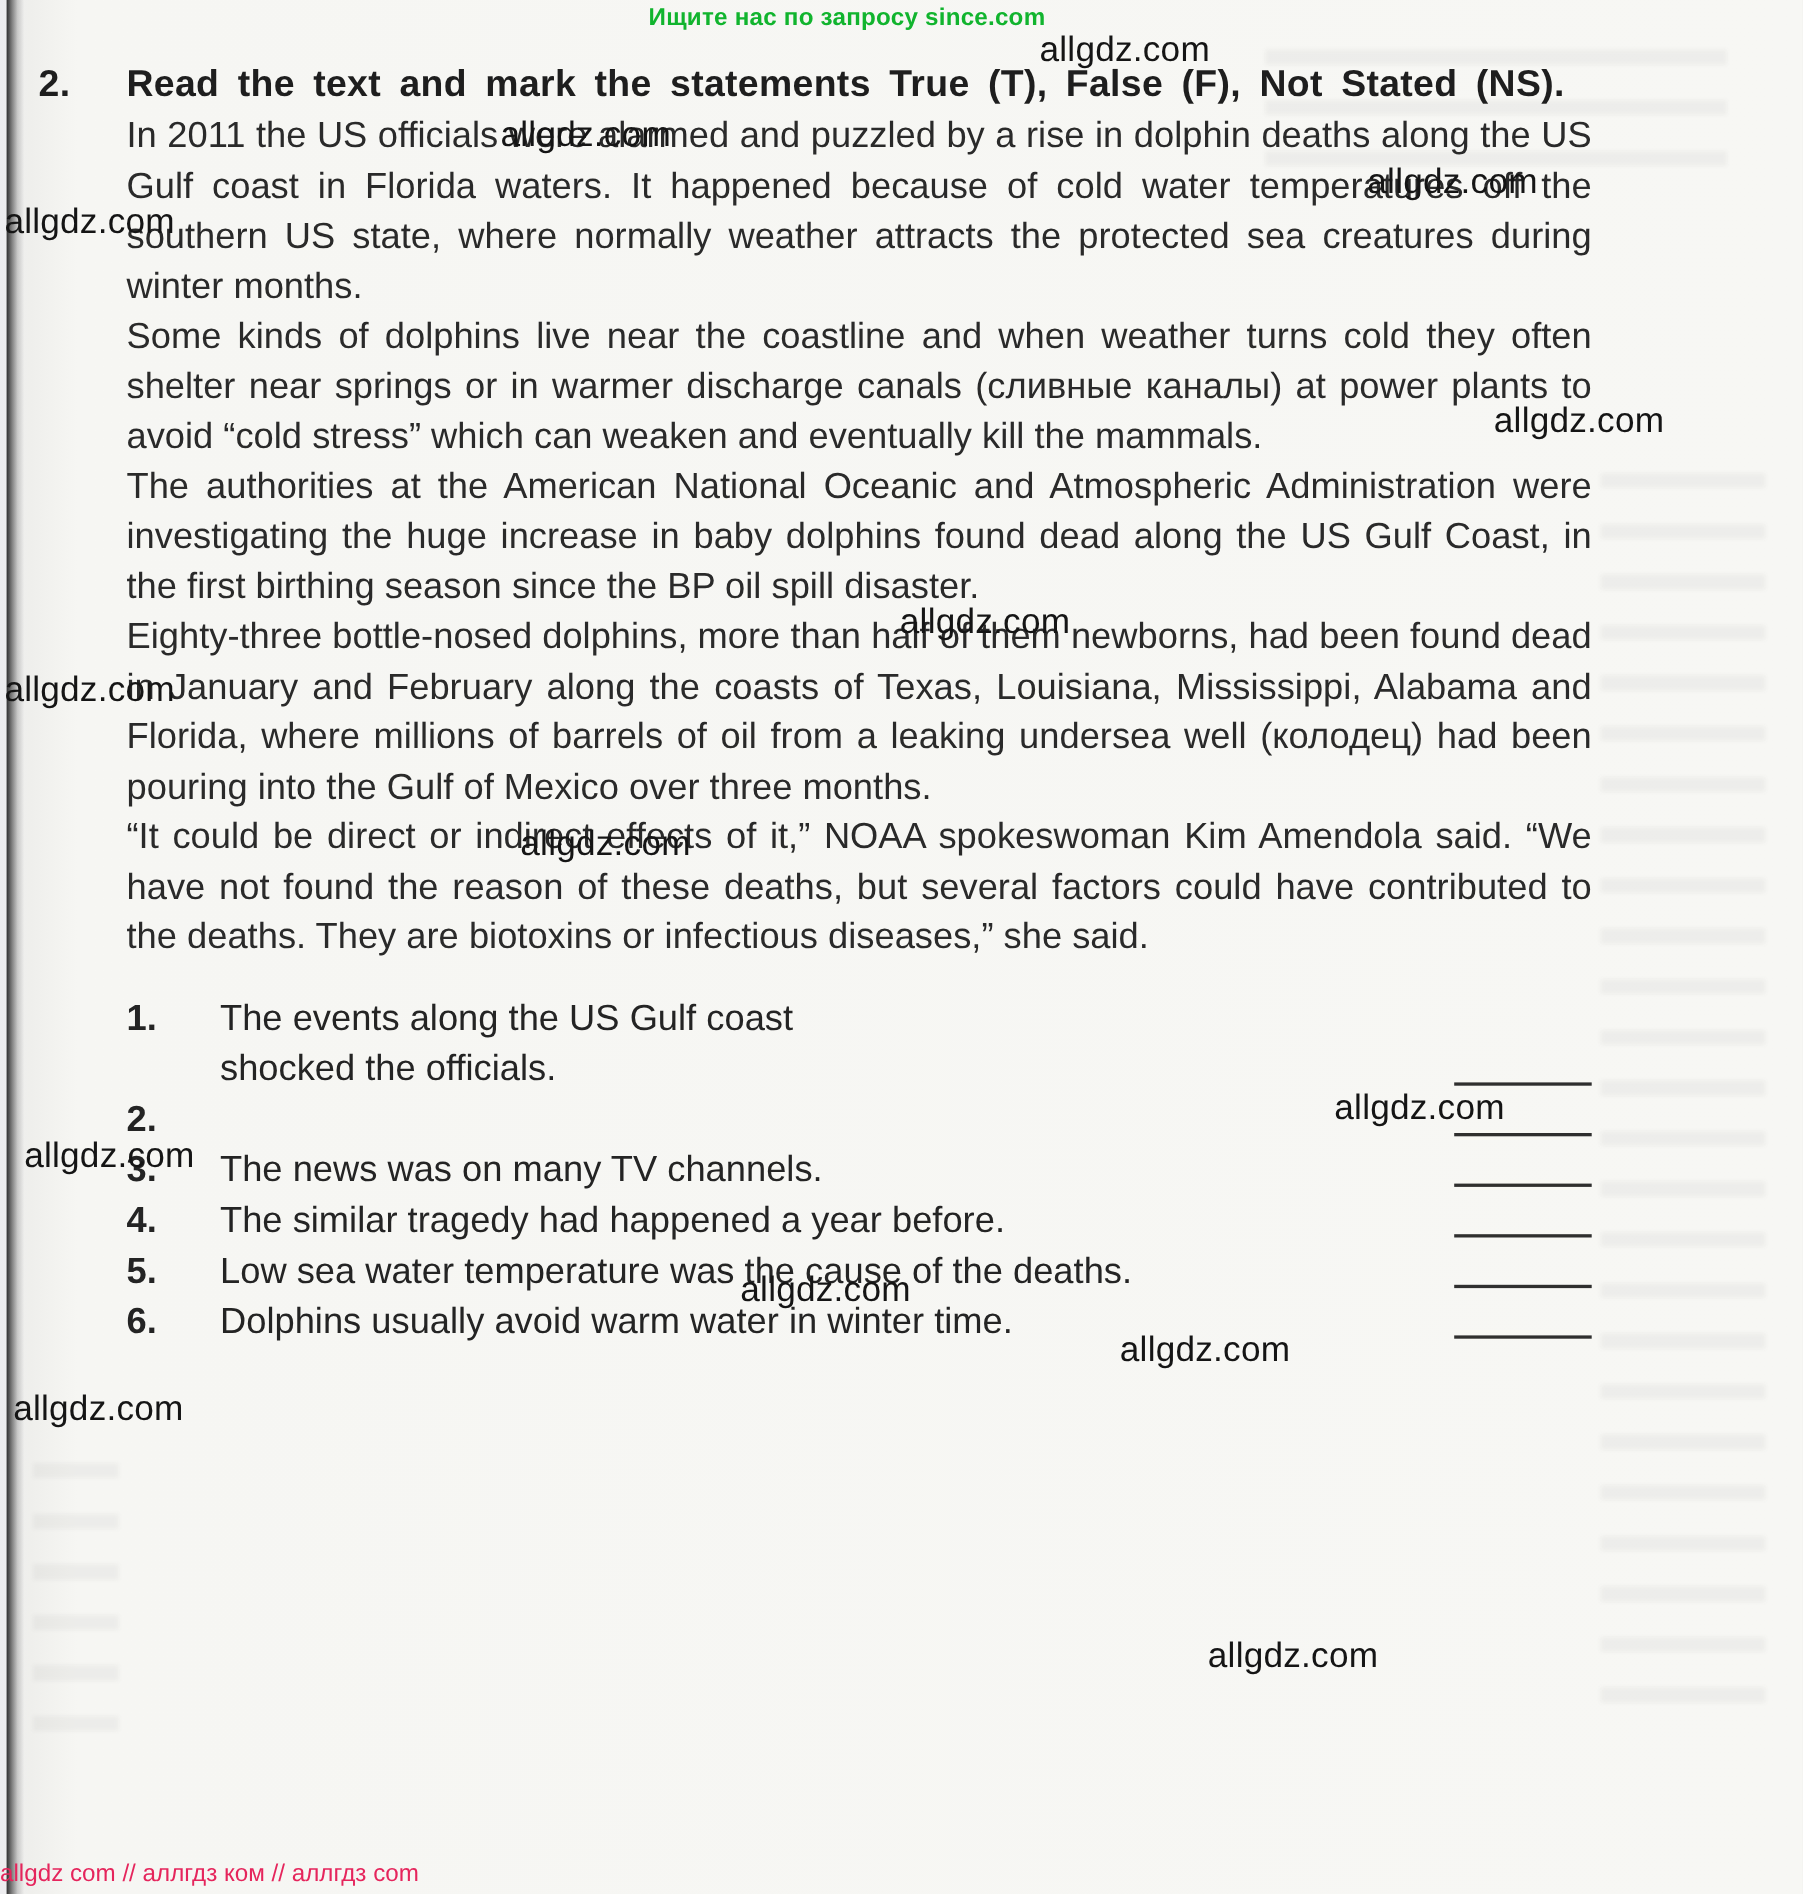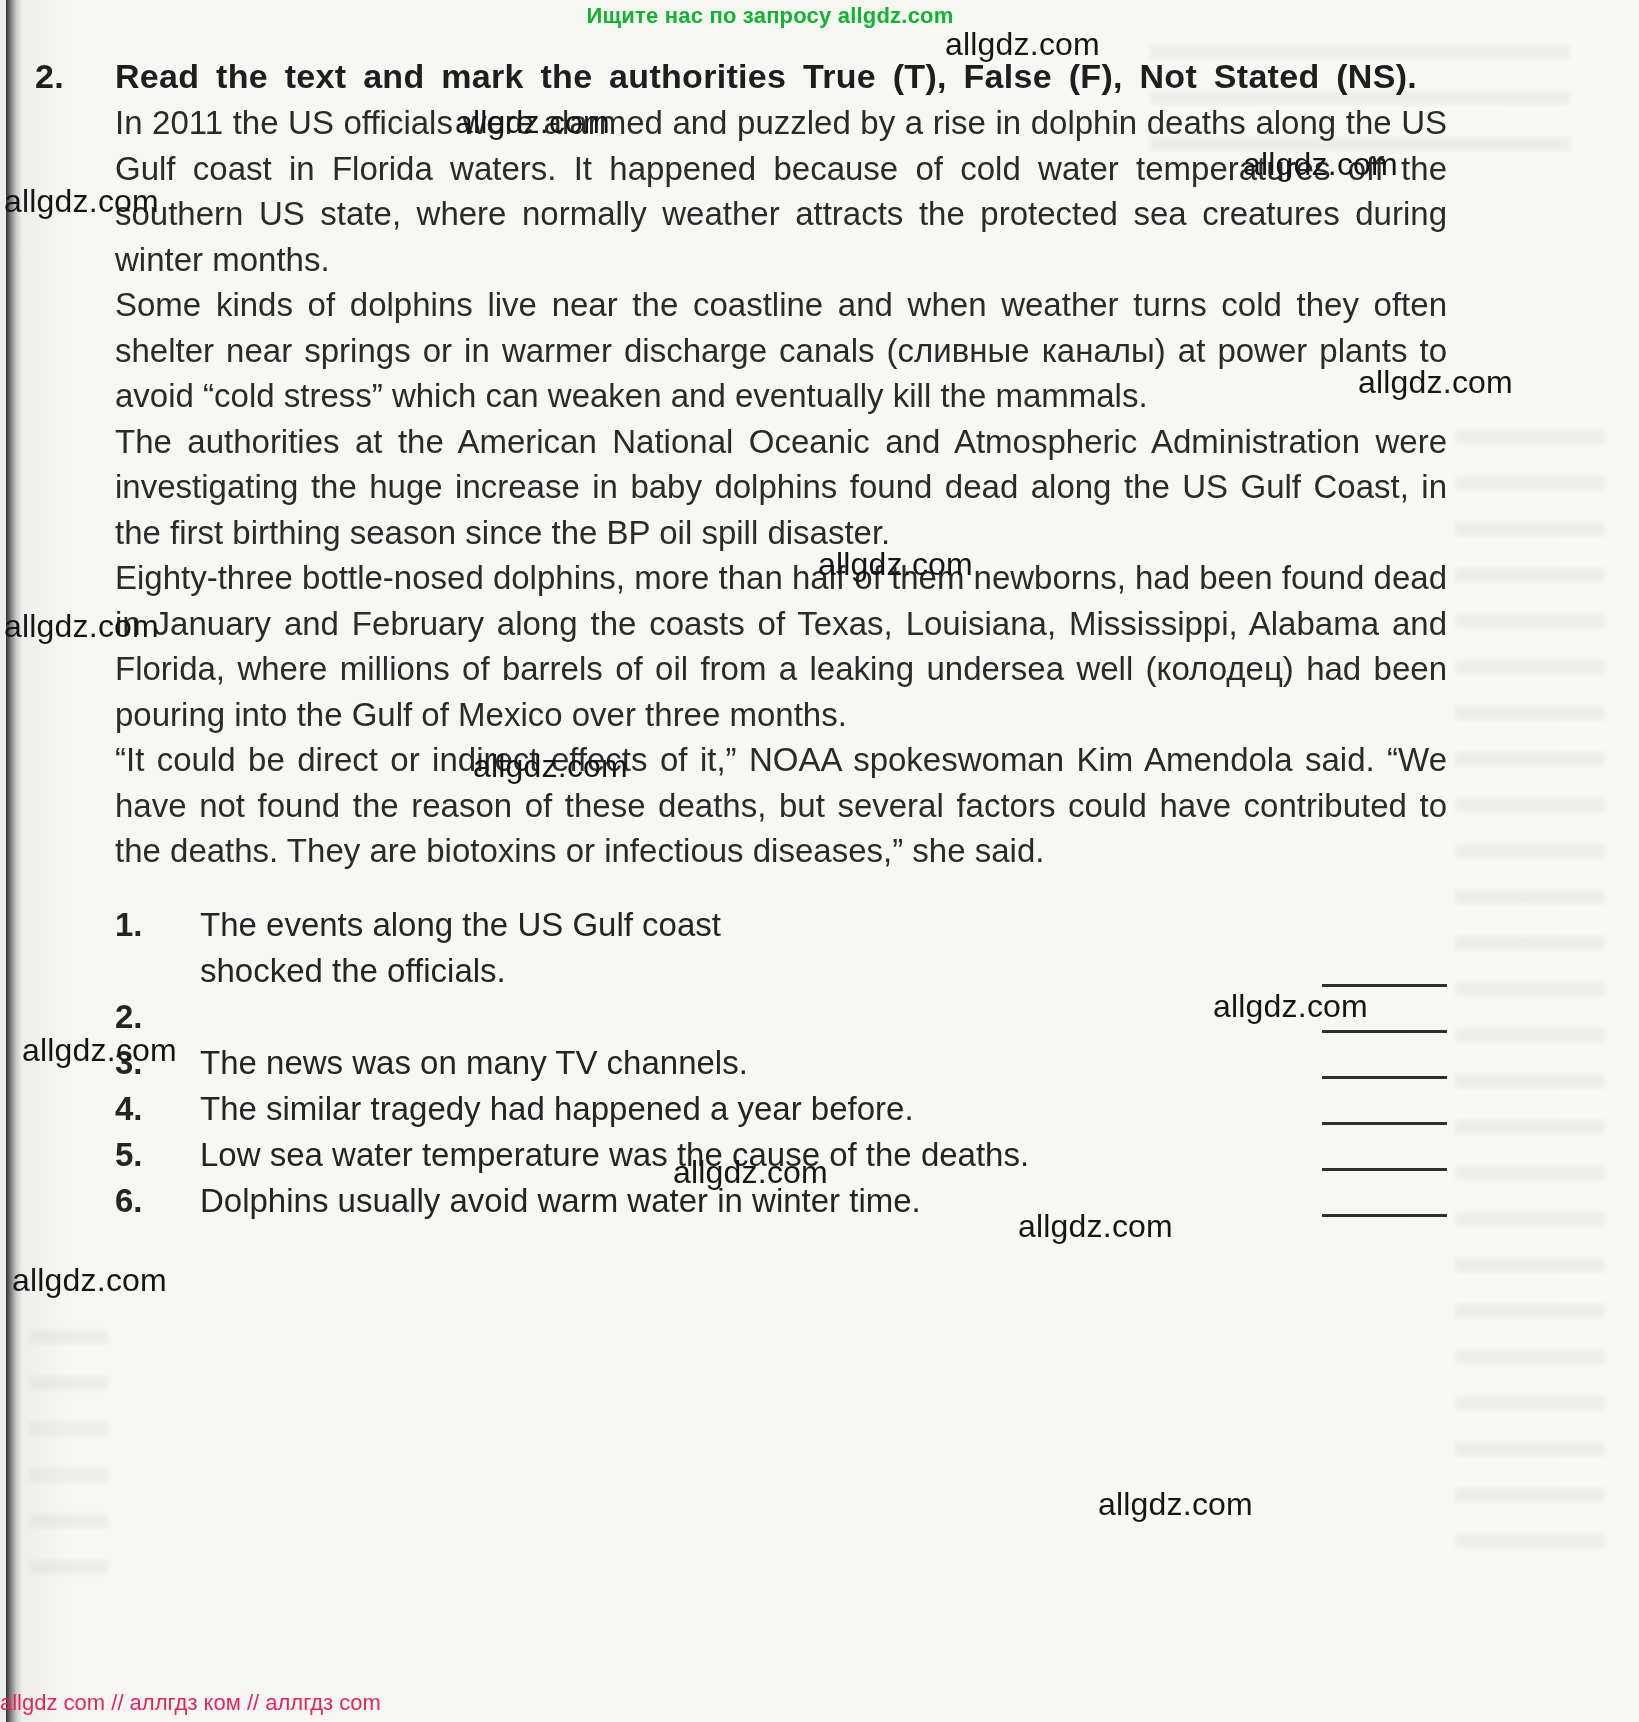--- a/index.html
+++ b/index.html
@@ -74,27 +74,27 @@
 <body>
 
 <div class="page">
 
   <div class="binding-edge"></div>
 
   <div class="ghost" style="left:1150px; top:45px; width:420px; height:110px;"></div>
   <div class="ghost" style="left:1455px; top:430px; width:150px; height:1120px;"></div>
   <div class="ghost" style="left:30px; top:1330px; width:78px; height:270px;"></div>
 
-  <div class="top-note">Ищите нас по запросу allgdz.com</div>
+  <div class="top-note">Ищите нас по запросу since.com</div>
 
   <div class="content">
 
     <div class="ex-header">
       <span class="ex-num">2.</span>
-      <span class="ex-instruction">Read the text and mark the authorities True (T), False (F), Not Stated (NS).</span>
+      <span class="ex-instruction">Read the text and mark the statements True (T), False (F), Not Stated (NS).</span>
     </div>
 
 
     <div class="body-text">
       <p>In 2011 the US officials were alarmed and puzzled by a rise in dolphin deaths along the US Gulf coast in Florida waters. It happened because of cold water temperatures off the southern US state, where normally weather attracts the protected sea creatures during winter months.</p>
       <p>Some kinds of dolphins live near the coastline and when weather turns cold they often shelter near springs or in warmer discharge canals (сливные каналы) at power plants to avoid “cold stress” which can weaken and eventually kill the mammals.</p>
       <p>The authorities at the American National Oceanic and Atmospheric Administration were investigating the huge increase in baby dolphins found dead along the US Gulf Coast, in the first birthing season since the BP oil spill disaster.</p>
       <p>Eighty-three bottle-nosed dolphins, more than half of them newborns, had been found dead in January and February along the coasts of Texas, Louisiana, Mississippi, Alabama and Florida, where millions of barrels of oil from a leaking undersea well (колодец) had been pouring into the Gulf of Mexico over three months.</p>
       <p>“It could be direct or indirect effects of it,” NOAA spokeswoman Kim Amendola said. “We have not found the reason of these deaths, but several factors could have contributed to the deaths. They are biotoxins or infectious diseases,” she said.</p>
     </div>

